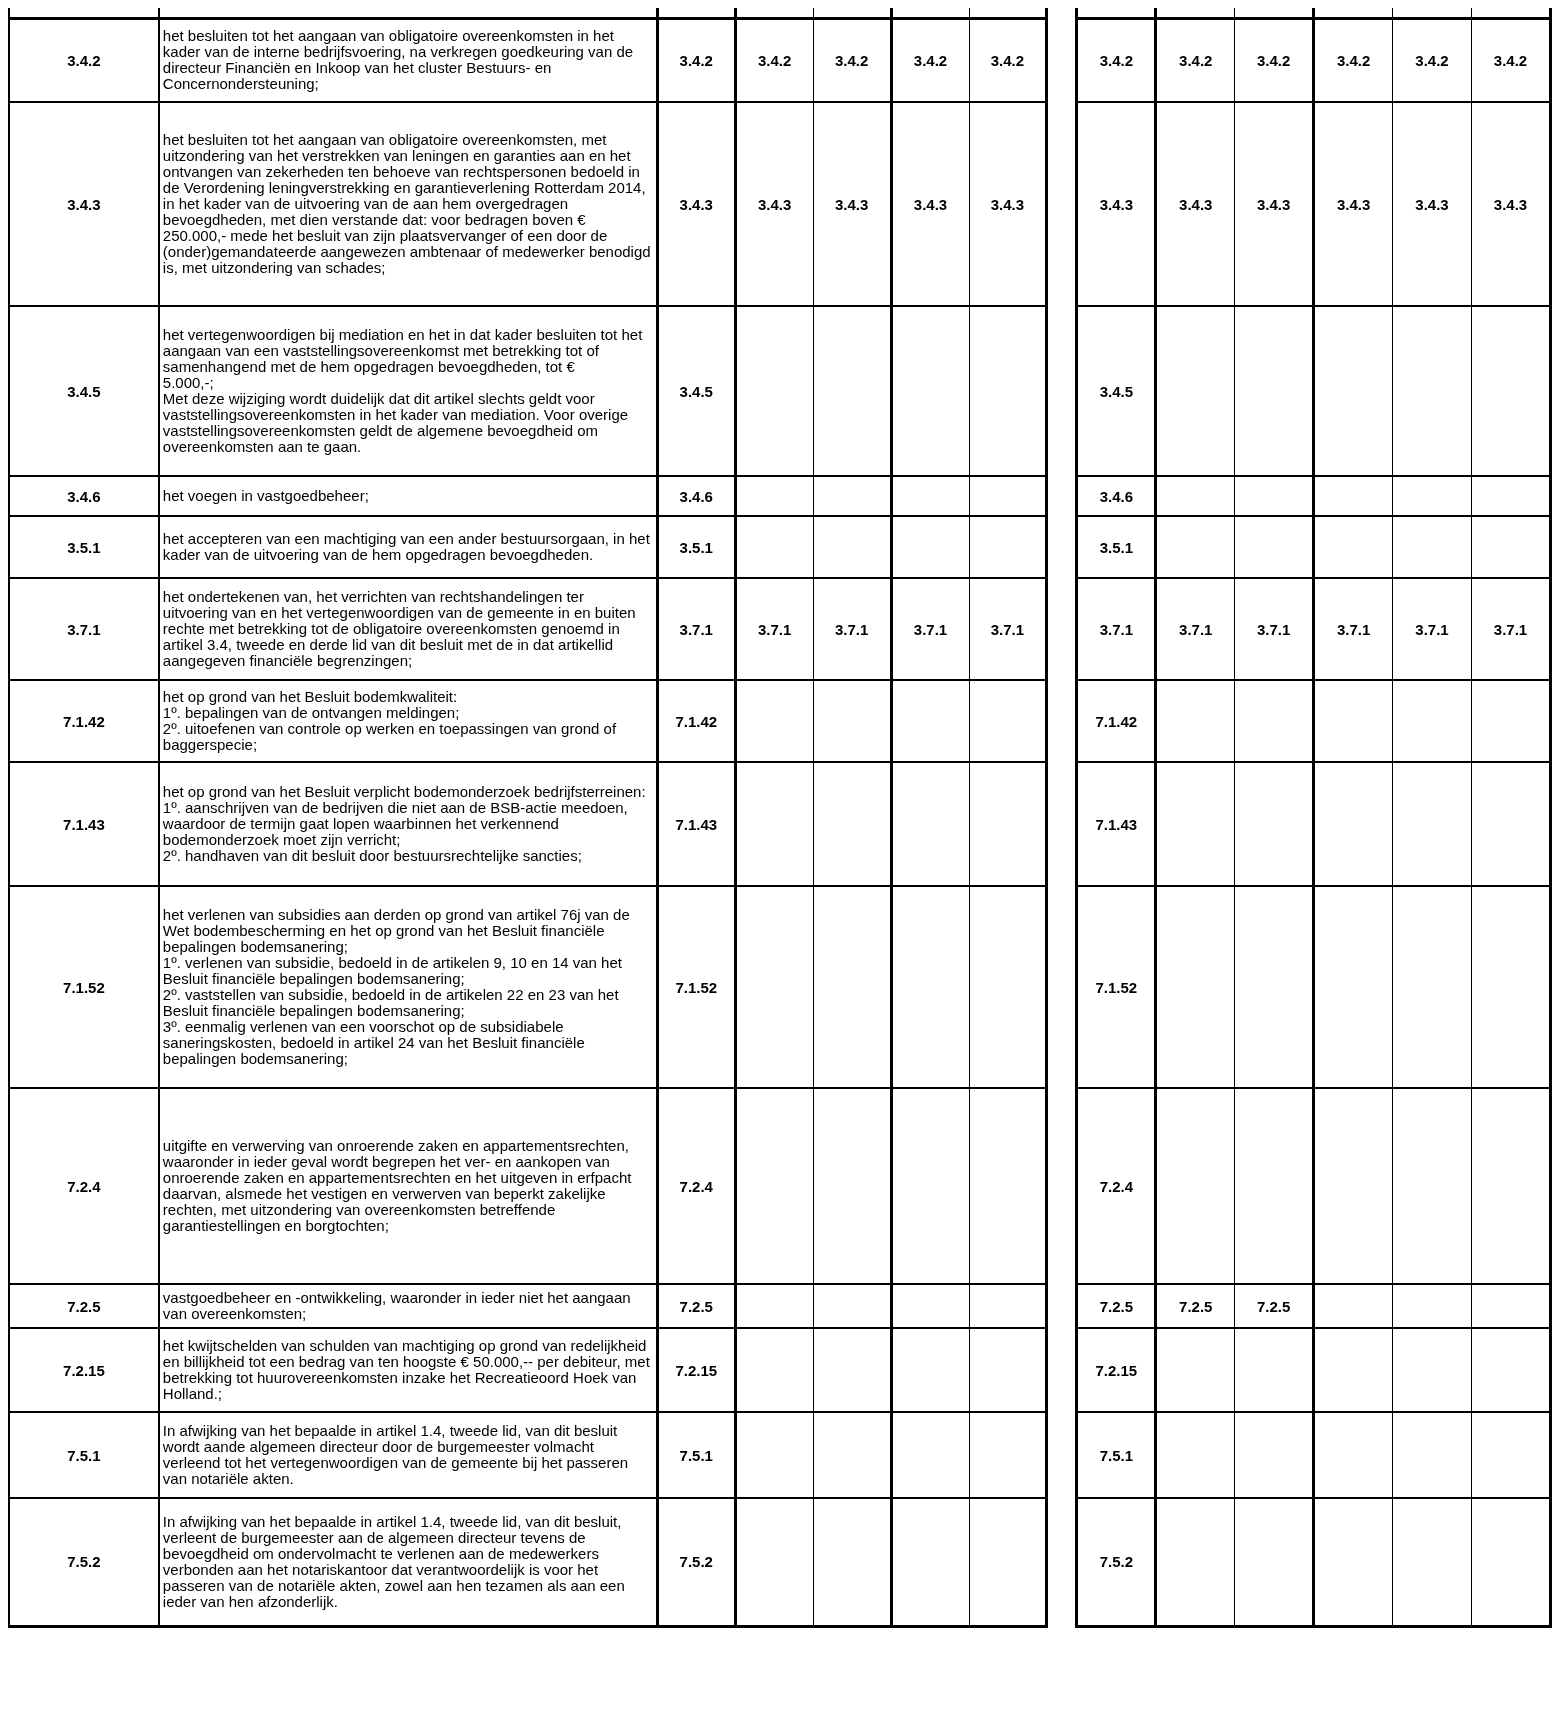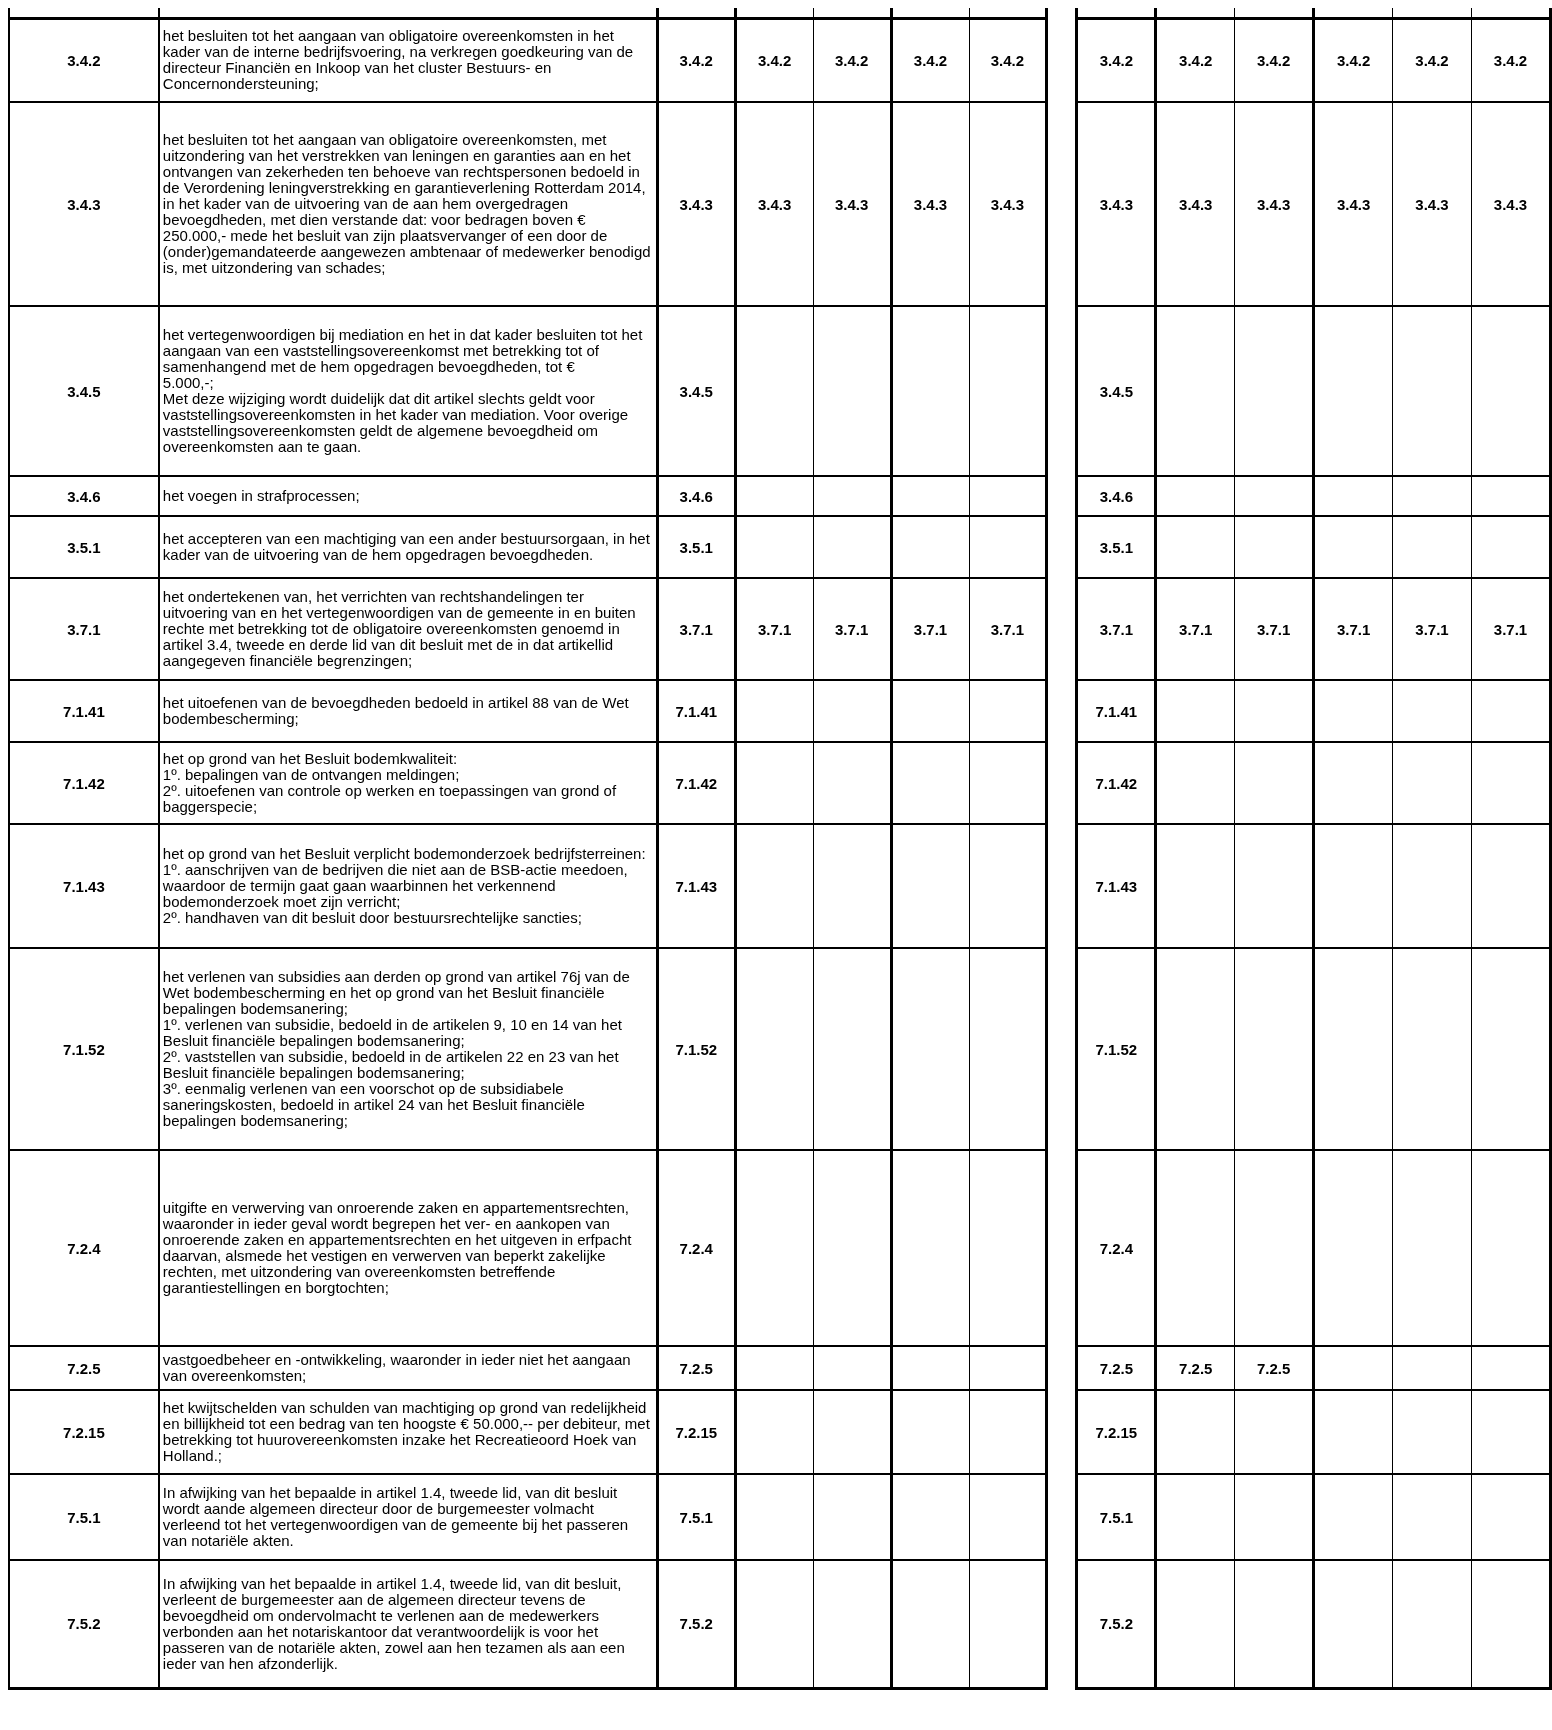--- a/index.html
+++ b/index.html
@@ -128,21 +128,21 @@
 <td class="b cr1 y m">3.4.5</td>
         <td class="b cr2"></td>
         <td class="b cr3"></td>
         <td class="b cr4"></td>
         <td class="b cr5"></td>
         <td class="b cr6"></td>
 </tr>
 
 <tr style="height:40px">
 <td class="b n">3.4.6</td>
-<td class="b d">het voegen in strafprocessen;</td>
+<td class="b d">het voegen in vastgoedbeheer;</td>
 <td class="b cl1 y m">3.4.6</td>
         <td class="b cl2"></td>
         <td class="b cl3"></td>
         <td class="b cl4"></td>
         <td class="b cl5"></td>
 <td class="g"></td>
 <td class="b cr1 y m">3.4.6</td>
         <td class="b cr2"></td>
         <td class="b cr3"></td>
         <td class="b cr4"></td>
@@ -177,37 +177,20 @@
         <td class="b cl5 c m">3.7.1</td>
 <td class="g"></td>
 <td class="b cr1 y m">3.7.1</td>
         <td class="b cr2 o m">3.7.1</td>
         <td class="b cr3 o m">3.7.1</td>
         <td class="b cr4 t m">3.7.1</td>
         <td class="b cr5 t m">3.7.1</td>
         <td class="b cr6 t m">3.7.1</td>
 </tr>
 
-<tr style="height:62px">
-<td class="b n">7.1.41</td>
-<td class="b d">het uitoefenen van de bevoegdheden bedoeld in artikel 88 van de Wet
-bodembescherming;</td>
-<td class="b cl1 y m">7.1.41</td>
-        <td class="b cl2"></td>
-        <td class="b cl3"></td>
-        <td class="b cl4"></td>
-        <td class="b cl5"></td>
-<td class="g"></td>
-<td class="b cr1 y m">7.1.41</td>
-        <td class="b cr2"></td>
-        <td class="b cr3"></td>
-        <td class="b cr4"></td>
-        <td class="b cr5"></td>
-        <td class="b cr6"></td>
-</tr>
 
 <tr style="height:82px">
 <td class="b n">7.1.42</td>
 <td class="b d">het op grond van het Besluit bodemkwaliteit:
 1º. bepalingen van de ontvangen meldingen;
 2º. uitoefenen van controle op werken en toepassingen van grond of baggerspecie;</td>
 <td class="b cl1 y m">7.1.42</td>
         <td class="b cl2"></td>
         <td class="b cl3"></td>
         <td class="b cl4"></td>
@@ -217,21 +200,21 @@
         <td class="b cr2"></td>
         <td class="b cr3"></td>
         <td class="b cr4"></td>
         <td class="b cr5"></td>
         <td class="b cr6"></td>
 </tr>
 
 <tr style="height:124px">
 <td class="b n">7.1.43</td>
 <td class="b d">het op grond van het Besluit verplicht bodemonderzoek bedrijfsterreinen:
-1º. aanschrijven van de bedrijven die niet aan de BSB-actie meedoen, waardoor de termijn gaat gaan waarbinnen het verkennend bodemonderzoek moet zijn verricht;
+1º. aanschrijven van de bedrijven die niet aan de BSB-actie meedoen, waardoor de termijn gaat lopen waarbinnen het verkennend bodemonderzoek moet zijn verricht;
 2º. handhaven van dit besluit door bestuursrechtelijke sancties;</td>
 <td class="b cl1 y m">7.1.43</td>
         <td class="b cl2"></td>
         <td class="b cl3"></td>
         <td class="b cl4"></td>
         <td class="b cl5"></td>
 <td class="g"></td>
 <td class="b cr1 y m">7.1.43</td>
         <td class="b cr2"></td>
         <td class="b cr3"></td>

